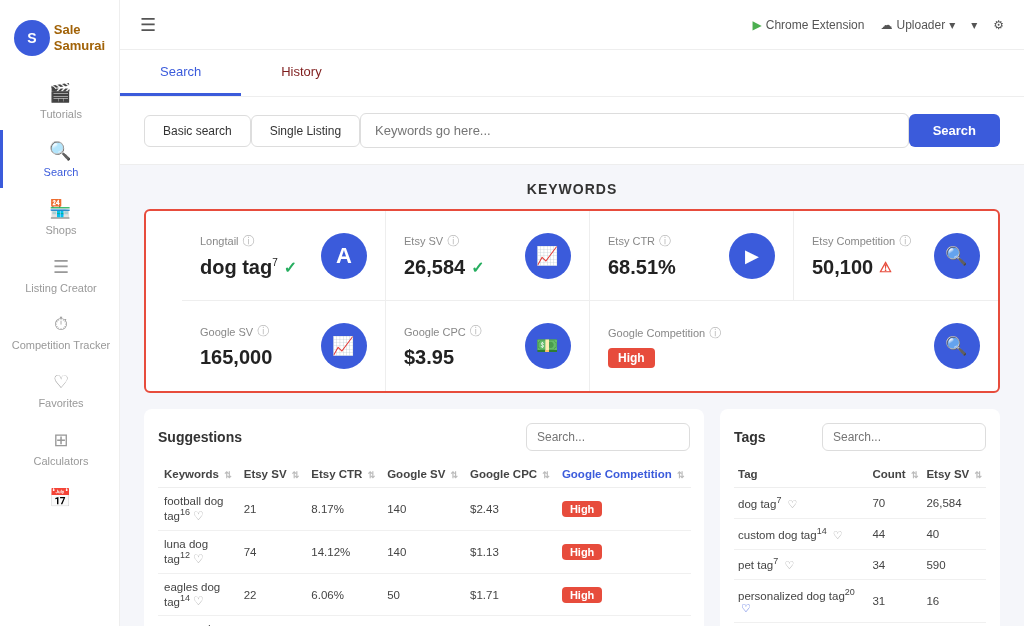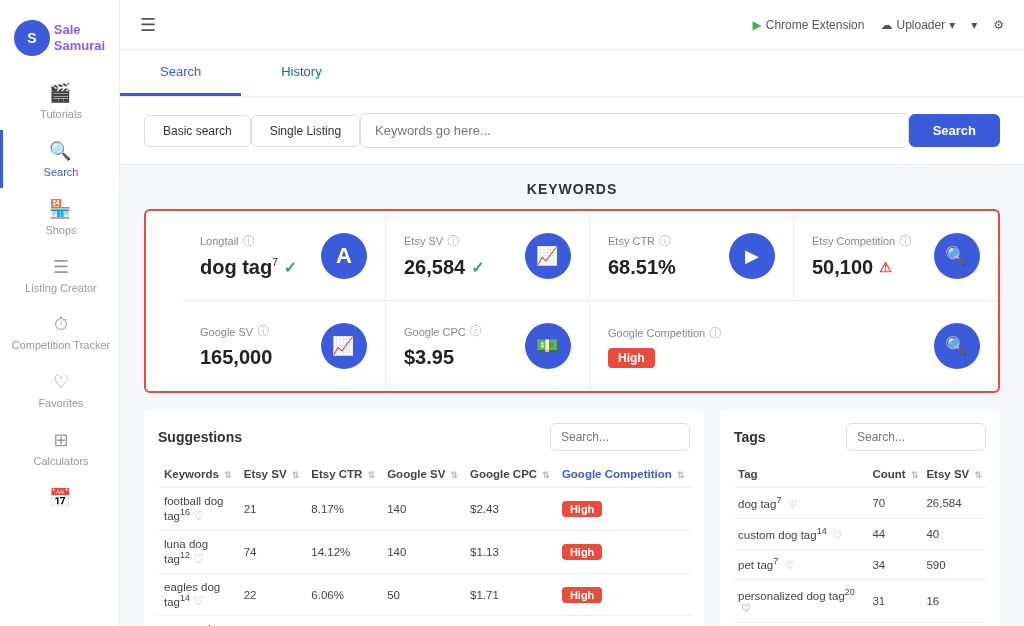--- a/index.html
+++ b/index.html
@@ -23,21 +23,21 @@
       gap: 4px;
       padding: 10px 0 16px;
     }
     .sidebar-logo-circle {
       width: 36px; height: 36px;
       background: #3b5bdb;
       border-radius: 50%;
       display: flex; align-items: center; justify-content: center;
       color: white; font-weight: bold; font-size: 14px;
     }
-    .sidebar-logo-text { font-weight: 700; font-size: 13px; color: #8b5cf6; line-height: 1.2; }
+    .sidebar-logo-text { font-weight: 700; font-size: 13px; color: #a16207; line-height: 1.2; }
     .sidebar-item {
       display: flex; flex-direction: column; align-items: center;
       padding: 10px 8px; cursor: pointer; width: 100%;
       color: #999; font-size: 11px; gap: 4px;
       border-left: 3px solid transparent;
     }
     .sidebar-item.active { color: #3b5bdb; border-left: 3px solid #3b5bdb; }
     .sidebar-icon { font-size: 18px; }
 
     
@@ -63,21 +63,21 @@
     
     .tabs-bar {
       background: #fff;
       display: flex;
       border-bottom: 1px solid #eee;
     }
     .tab {
       padding: 14px 40px;
       font-size: 13px;
       cursor: pointer;
-      color: #0f766e;
+      color: #7f1d1d;
       border-bottom: 3px solid transparent;
       font-weight: 500;
     }
     .tab.active { color: #3b5bdb; border-bottom: 3px solid #3b5bdb; }
 
     
     .search-section {
       background: #fff;
       padding: 16px 24px;
       display: flex;
@@ -188,21 +188,21 @@
       justify-content: space-between;
       align-items: center;
       margin-bottom: 10px;
     }
     .panel-title { font-weight: 700; font-size: 14px; }
     .panel-search input {
       padding: 6px 10px;
       border: 1px solid #ddd;
       border-radius: 6px;
       font-size: 12px;
-      width: 140px;
+      width: 164px;
       outline: none;
     }
 
     
     table { width: 100%; border-collapse: collapse; font-size: 11.5px; }
     thead tr { background: #fff; }
     th {
       padding: 7px 6px;
       text-align: left;
       font-weight: 600;

